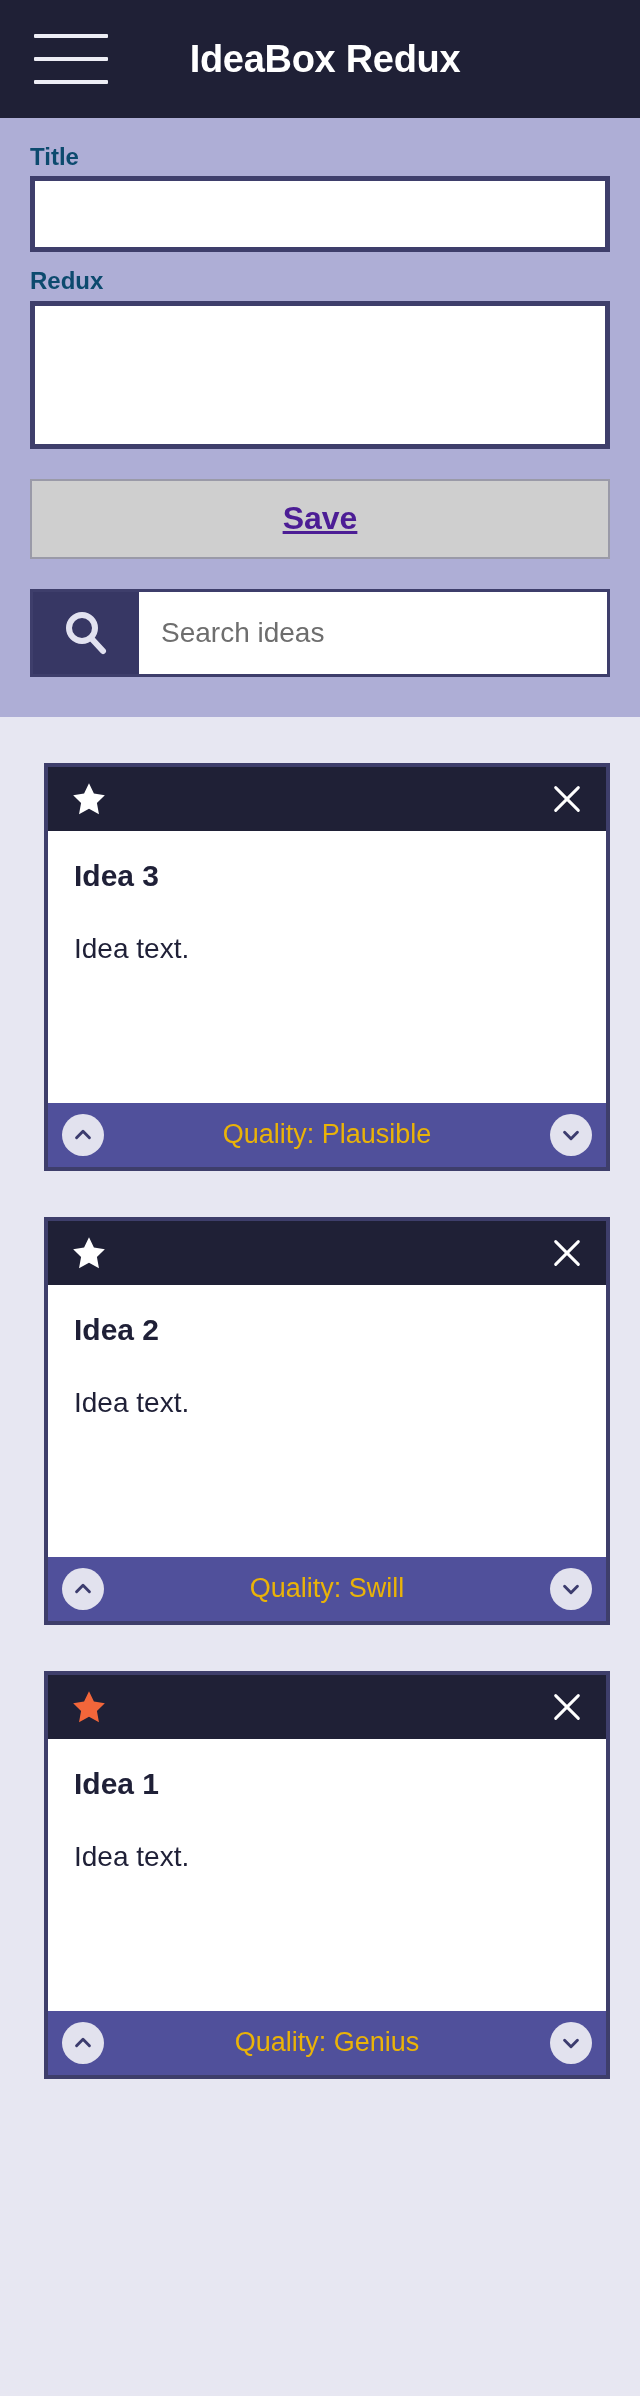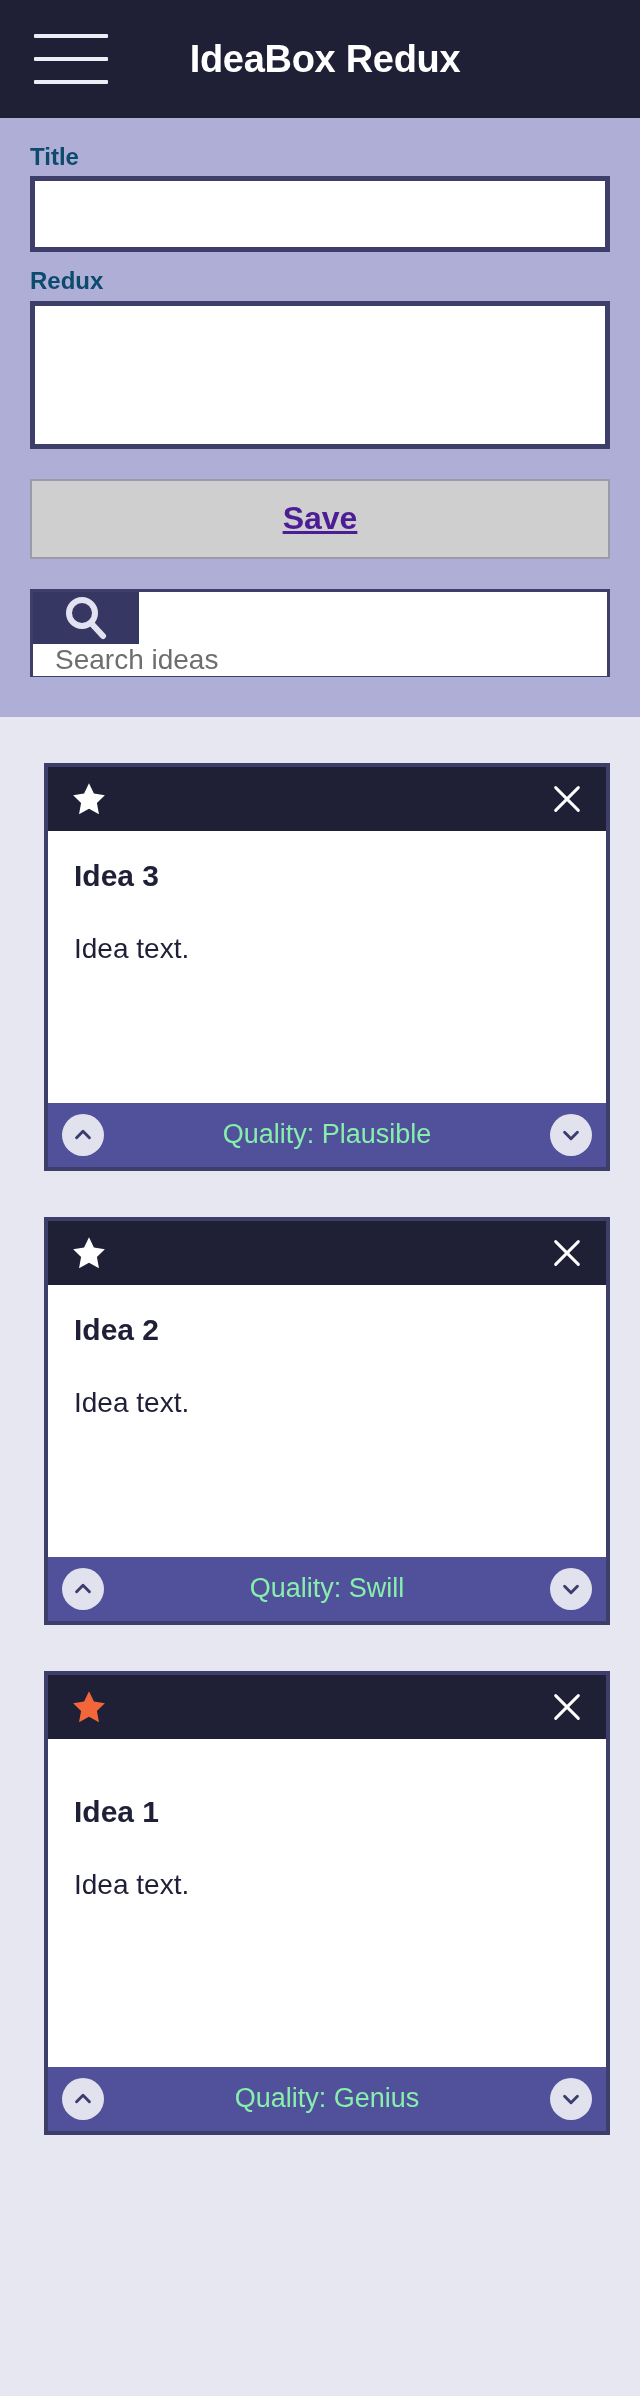--- a/index.html
+++ b/index.html
@@ -122,21 +122,20 @@
     text-decoration: underline;
   }
 
   .search-row {
     margin-top: 30px;
     display: flex;
     align-items: stretch;
     height: 88px;
     border: 3px solid #3E3E6B;
     background: #FFFFFF;
-    flex-direction: column;
   }
 
   .search-icon-box {
     width: 106px;
     background: #373764;
     display: flex;
     align-items: center;
     justify-content: center;
     flex: 0 0 auto;
     cursor: pointer;
@@ -162,21 +161,21 @@
     flex: 1 1 auto;
   }
 
   .idea-card {
     border: 4px solid #3E3E6B;
     background: #FFFFFF;
     margin-bottom: 46px;
     display: flex;
     flex-direction: column;
   }
-  .idea-card:last-child { margin-bottom: 0; gap: 28px; }
+  .idea-card:last-child { margin-bottom: 0; }
 
   .card-top {
     background: #1F2036;
     height: 64px;
     display: flex;
     align-items: center;
     justify-content: space-between;
     padding: 0 22px;
   }
 
@@ -222,21 +221,21 @@
     justify-content: center;
     cursor: pointer;
     flex: 0 0 auto;
     border: none;
     padding: 0;
   }
 
   .quality-label {
     flex: 1;
     text-align: center;
-    color: #86efac;
+    color: #eab308;
     font-size: 27px;
     line-height: 1;
   }
 </style>
 </head>
 <body>
 
 <div class="app">
 
   <div class="header">

